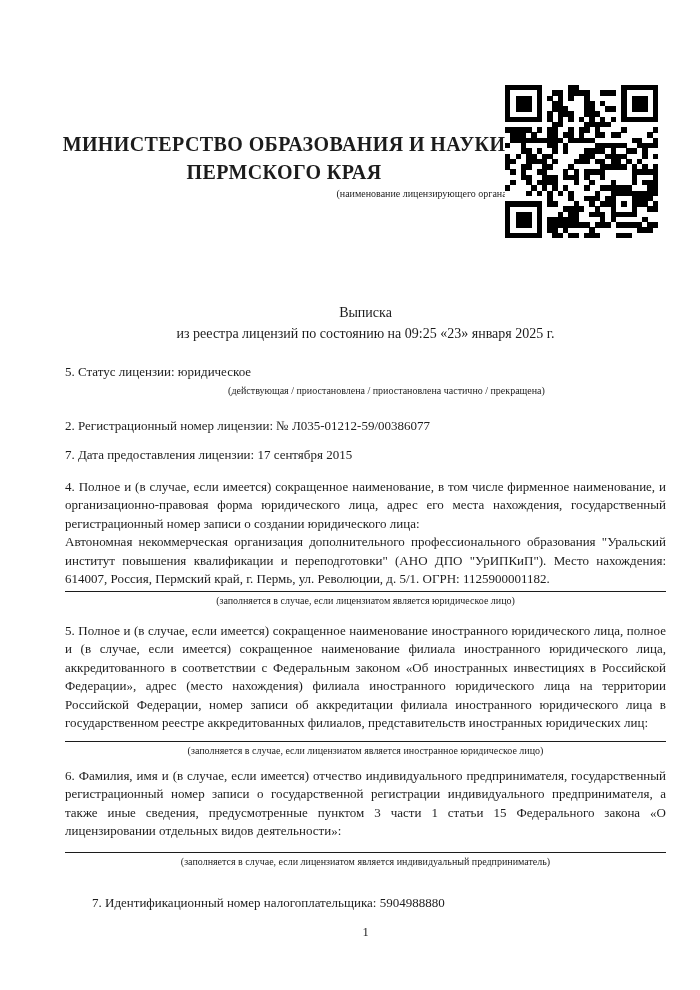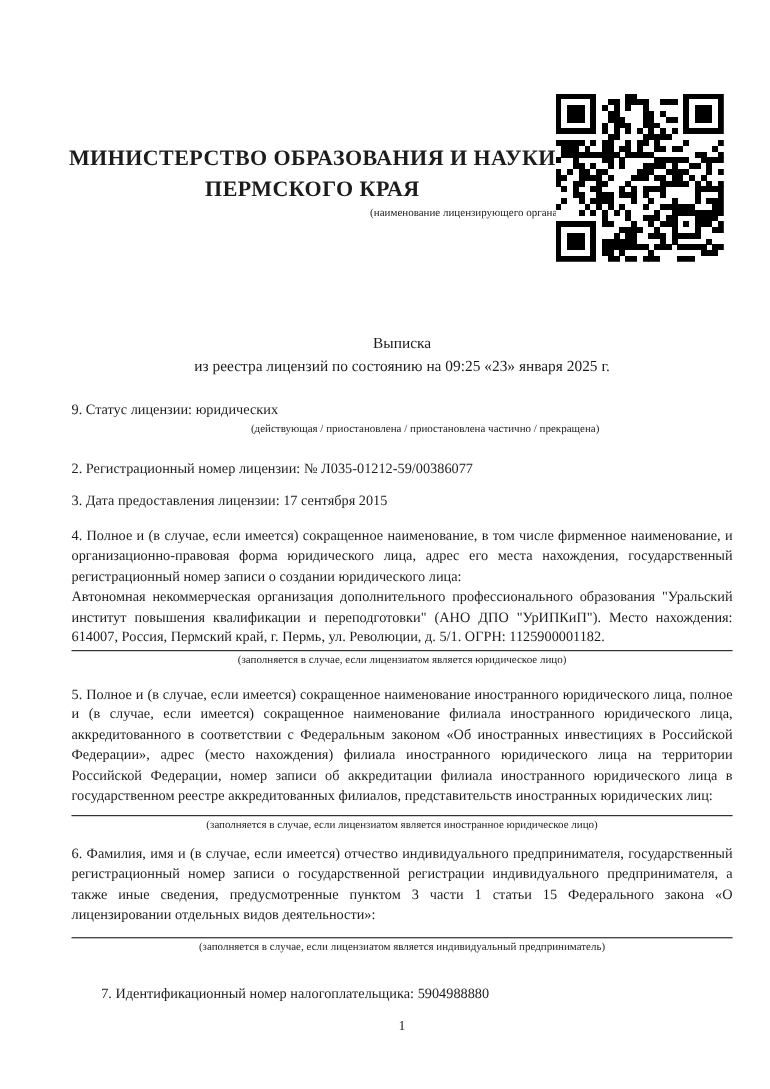--- a/index.html
+++ b/index.html
@@ -483,26 +483,26 @@
       </svg>
   </div>
 
   <div class="extract-title">
     <div>Выписка</div>
     <div>из реестра лицензий по состоянию на 09:25 «23» января 2025 г.</div>
   </div>
 
   <div class="content">
 
-    <div class="field"><span>9. Статус лицензии:</span> <span>юридических</span></div>
+    <div class="field"><span>5. Статус лицензии:</span> <span>юридическое</span></div>
     <div class="caption cap-shift">(действующая / приостановлена / приостановлена частично / прекращена)</div>
 
     <div class="field mt-f2"><span>2. Регистрационный номер лицензии:</span> <span>№ Л035-01212-59/00386077</span></div>
 
-    <div class="field mt-f3"><span>3. Дата предоставления лицензии:</span> <span>17 сентября 2015</span></div>
+    <div class="field mt-f3"><span>7. Дата предоставления лицензии:</span> <span>17 сентября 2015</span></div>
 
     <div class="field para mt-p4">4. Полное и (в случае, если имеется) сокращенное наименование, в том числе фирменное наименование, и организационно-правовая форма юридического лица, адрес его места нахождения, государственный регистрационный номер записи о создании юридического лица:</div>
     <div class="field para">Автономная некоммерческая организация дополнительного профессионального образования "Уральский институт повышения квалификации и переподготовки" (АНО ДПО "УрИПКиП"). Место нахождения: 614007, Россия, Пермский край, г. Пермь, ул. Революции, д. 5/1. ОГРН: 1125900001182.</div>
     <div class="rule mt-ruleA"></div>
     <div class="caption">(заполняется в случае, если лицензиатом является юридическое лицо)</div>
 
     <div class="field para mt-p5">5. Полное и (в случае, если имеется) сокращенное наименование иностранного юридического лица, полное и (в случае, если имеется) сокращенное наименование филиала иностранного юридического лица, аккредитованного в соответствии с Федеральным законом «Об иностранных инвестициях в Российской Федерации», адрес (место нахождения) филиала иностранного юридического лица на территории Российской Федерации, номер записи об аккредитации филиала иностранного юридического лица в государственном реестре аккредитованных филиалов, представительств иностранных юридических лиц:</div>
     <div class="rule mt-ruleB"></div>
     <div class="caption">(заполняется в случае, если лицензиатом является иностранное юридическое лицо)</div>
 

